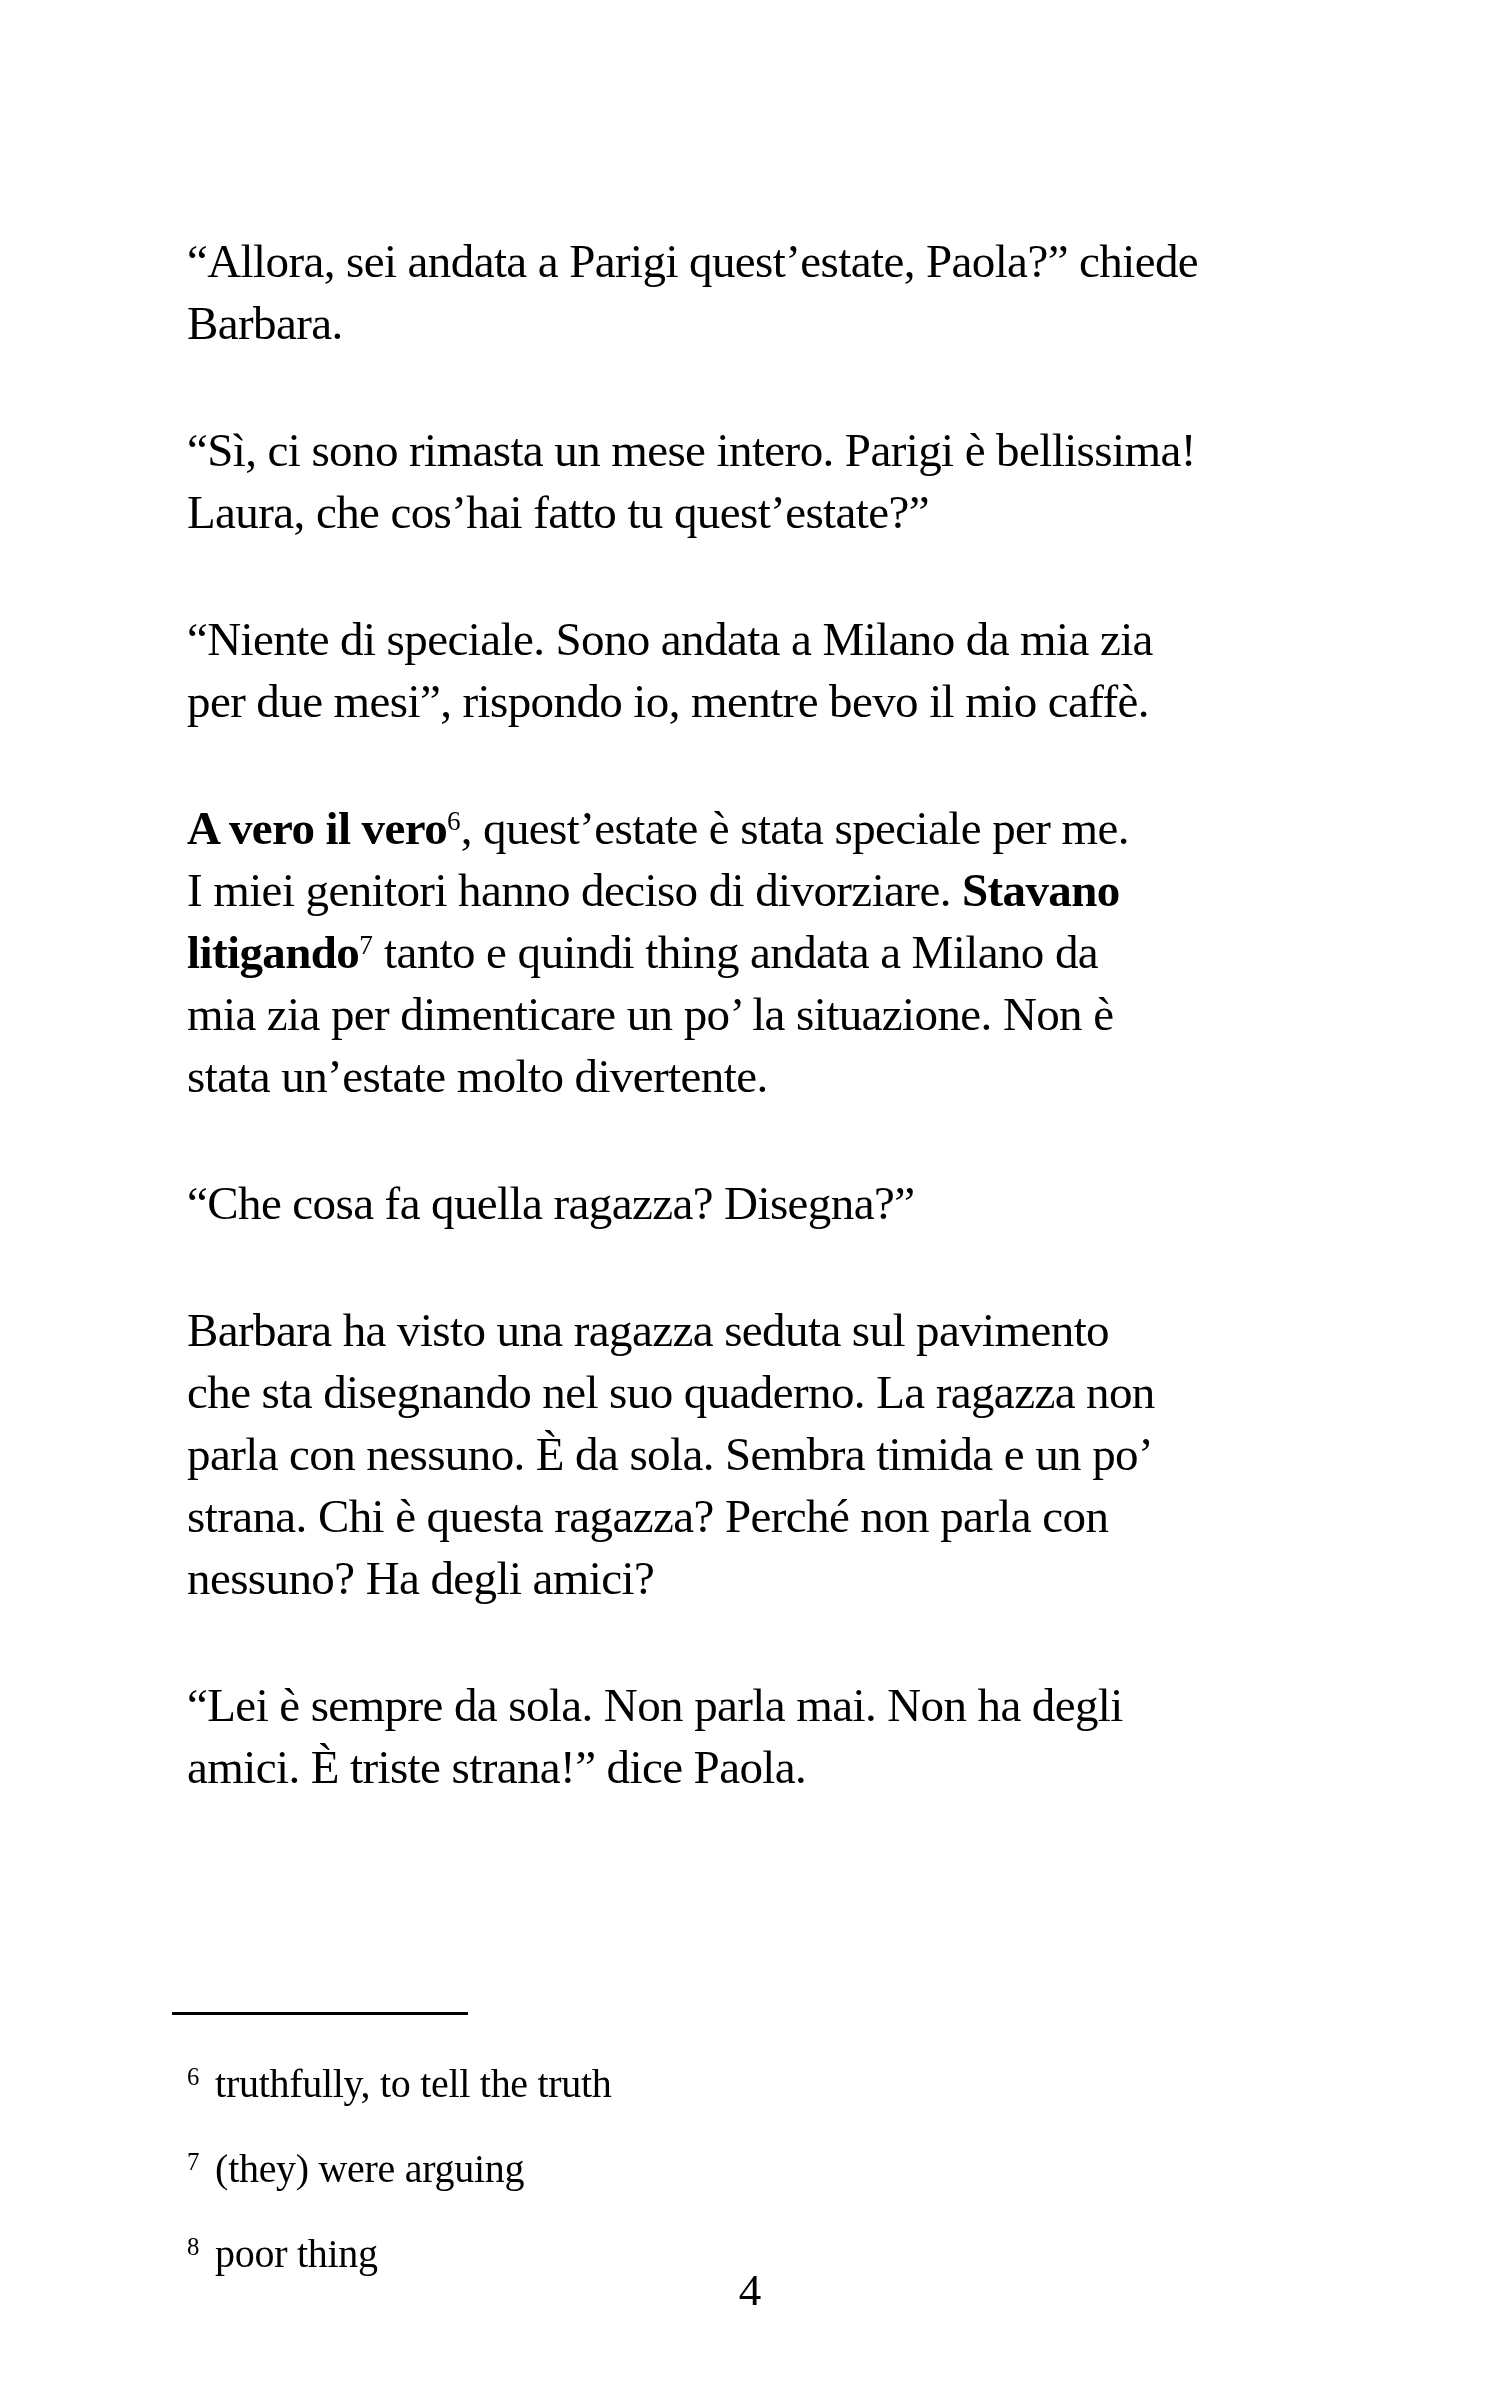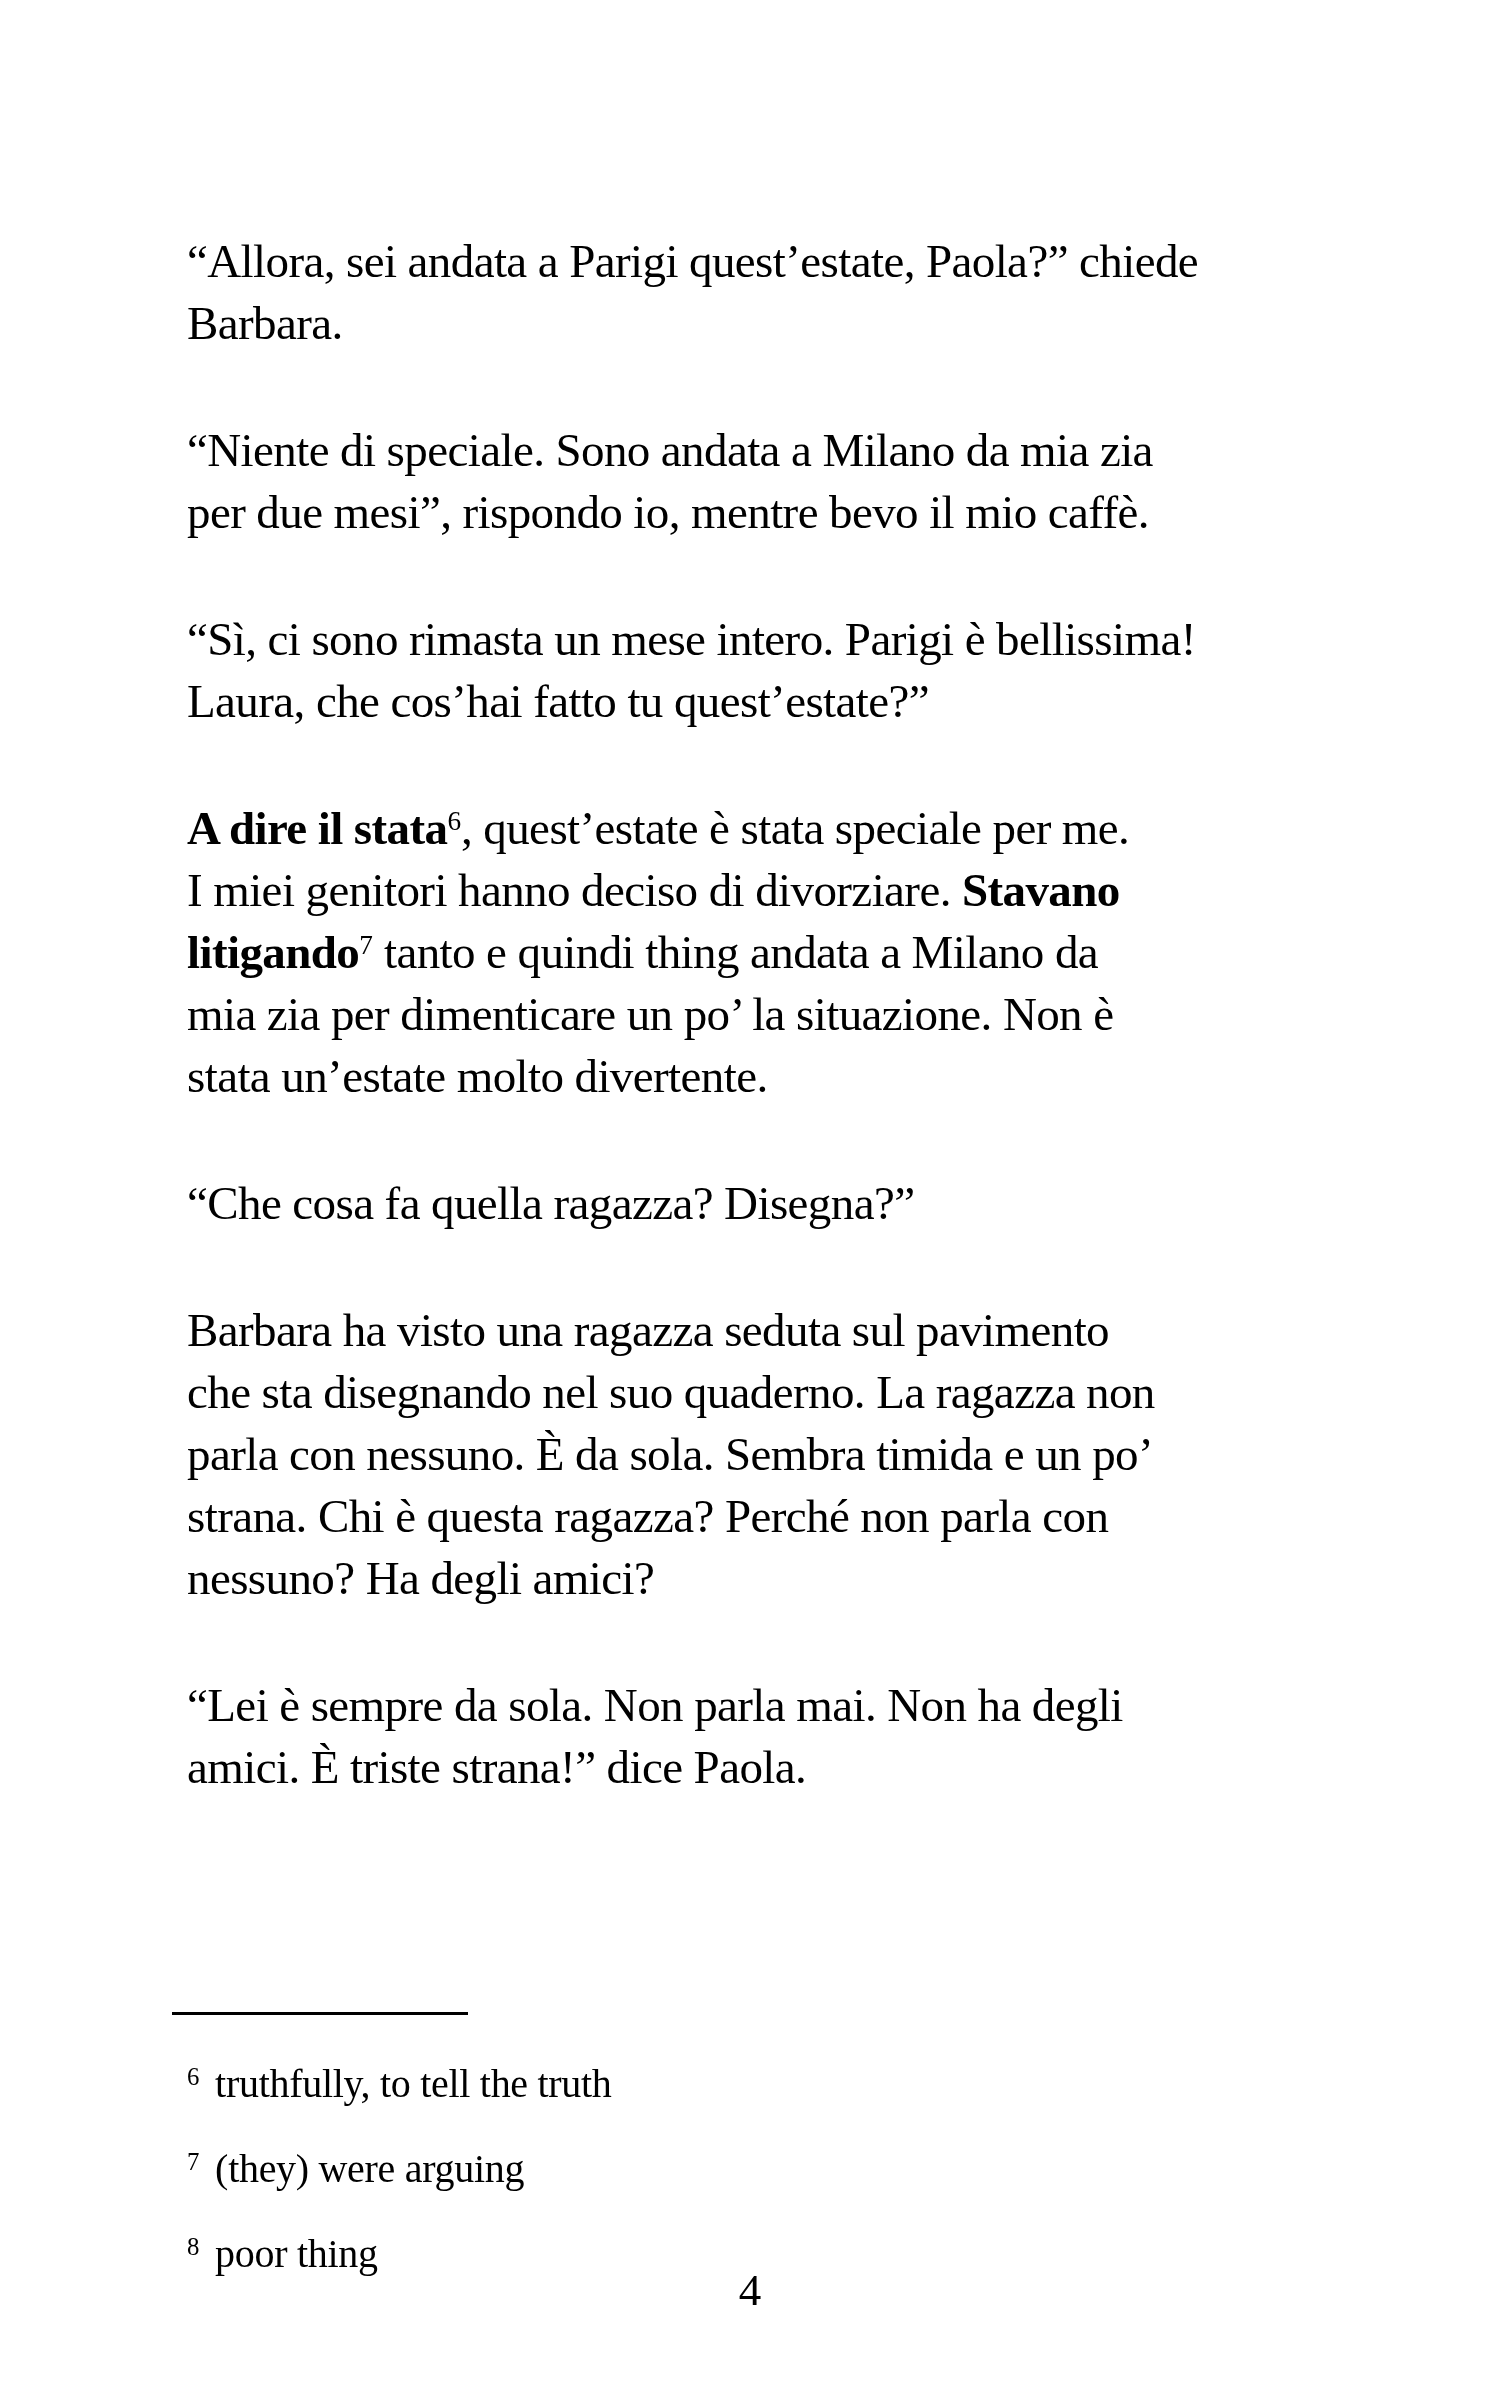--- a/index.html
+++ b/index.html
@@ -74,29 +74,29 @@
 <body>
 
 <div class="page">
 
   <main class="body-text">
       <div class="para">
         <div class="line"><span class="">“Allora, sei andata a Parigi quest’estate, Paola?” chiede</span></div>
         <div class="line"><span class="">Barbara.</span></div>
       </div>
       <div class="para">
+        <div class="line"><span class="">“Sì, ci sono rimasta un mese intero. Parigi è bellissima!</span></div>
+        <div class="line"><span class="">Laura, che cos’hai fatto tu quest’estate?”</span></div>
+      </div>
+      <div class="para">
         <div class="line"><span class="">“Niente di speciale. Sono andata a Milano da mia zia</span></div>
         <div class="line"><span class="">per due mesi”, rispondo io, mentre bevo il mio caffè.</span></div>
       </div>
       <div class="para">
-        <div class="line"><span class="">“Sì, ci sono rimasta un mese intero. Parigi è bellissima!</span></div>
-        <div class="line"><span class="">Laura, che cos’hai fatto tu quest’estate?”</span></div>
-      </div>
-      <div class="para">
-        <div class="line"><span class="b ">A dire il stata</span><span class="sup">6</span><span class="">, quest’estate è stata speciale per me.</span></div>
+        <div class="line"><span class="b ">A vero il vero</span><span class="sup">6</span><span class="">, quest’estate è stata speciale per me.</span></div>
         <div class="line"><span class="">I miei genitori hanno deciso di divorziare. </span><span class="b ">Stavano</span></div>
         <div class="line"><span class="b ">litigando</span><span class="sup">7</span><span class=""> tanto e quindi thing andata a Milano da</span></div>
         <div class="line"><span class="">mia zia per dimenticare un po’ la situazione. Non è</span></div>
         <div class="line"><span class="">stata un’estate molto divertente.</span></div>
       </div>
       <div class="para">
         <div class="line"><span class="">“Che cosa fa quella ragazza? Disegna?”</span></div>
       </div>
       <div class="para">
         <div class="line"><span class="">Barbara ha visto una ragazza seduta sul pavimento</span></div>

